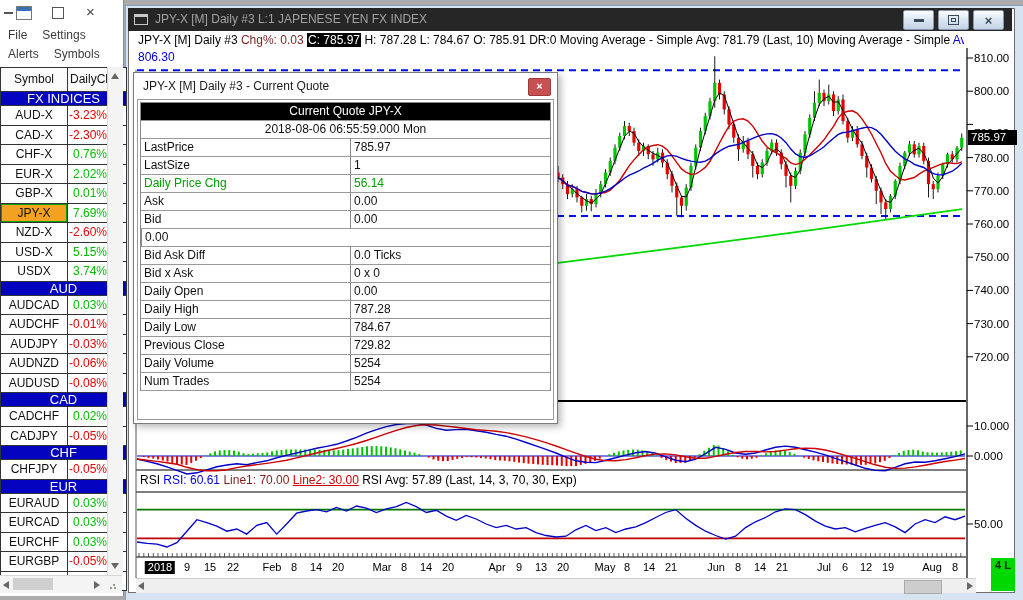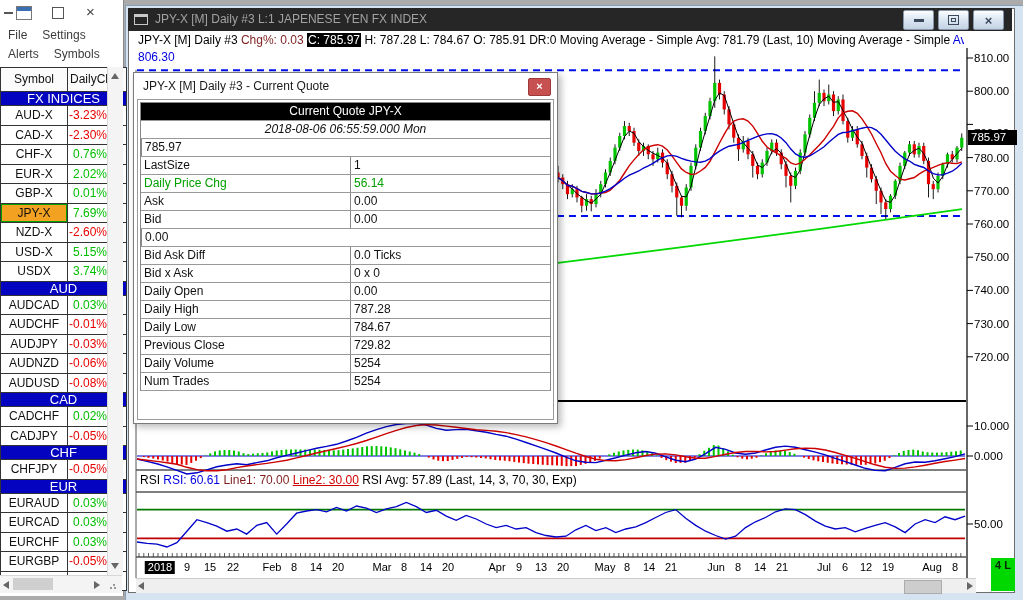--- a/index.html
+++ b/index.html
@@ -81,21 +81,21 @@
   
   .dialog{position:absolute;left:133px;top:72px;width:423px;height:350px;background:#fff;border:1px solid #7a7a7a;
           box-shadow:3px 3px 7px rgba(0,0,0,.28);z-index:10;}
   .dlg-title{position:relative;height:26px;font-size:12px;color:#1a1a1a;line-height:26px;padding-left:9px;background:#fff;}
   .dlg-close{position:absolute;right:6px;top:5px;width:21px;height:16px;background:#C75050;border:1px solid #9E3A3A;
              border-radius:2px;color:#fff;font-size:11px;font-weight:bold;text-align:center;line-height:15px;}
   .dlg-body{position:absolute;left:3px;top:26px;right:3px;bottom:3px;background:#fff;border:1px solid #9a9a9a;}
   .q-table{position:absolute;left:2px;top:2px;right:2px;font-size:12px;color:#111;border:1px solid #888;border-bottom:0;}
   .q-row{display:flex;height:17px;line-height:17px;border-bottom:1px solid #999;background:#fff;}
   .q-head{background:#000;color:#fff;justify-content:center;}
-  .q-date{justify-content:center;font-style:italic;}
+  .q-date{justify-content:center;}
   .q-label{width:206px;padding-left:3px;}
   .q-value{flex:1;border-left:1px solid #888;padding-left:3px;}
   .q-green{color:#00A000;}
 </style>
 </head>
 <body>
 
 <div id="root">
 
   <div class="chartwin">
@@ -691,20 +691,21 @@
     <div class="dlg-title">
       <span>JPY-X [M]  Daily  #3 - Current Quote</span>
       <span class="dlg-close">×</span>
     </div>
     <div class="dlg-body">
       <div class="q-table">
         <div class="q-row q-head">Current Quote  JPY-X</div>
         <div class="q-row q-date">2018-08-06  06:55:59.000 Mon</div>
         <div id="quote-rows">
             <div class="q-row">
+              <span class="q-label">LastPrice</span>
               <span class="q-value">785.97</span>
             </div>
             <div class="q-row">
               <span class="q-label">LastSize</span>
               <span class="q-value">1</span>
             </div>
             <div class="q-row q-green">
               <span class="q-label">Daily Price Chg</span>
               <span class="q-value">56.14</span>
             </div>

